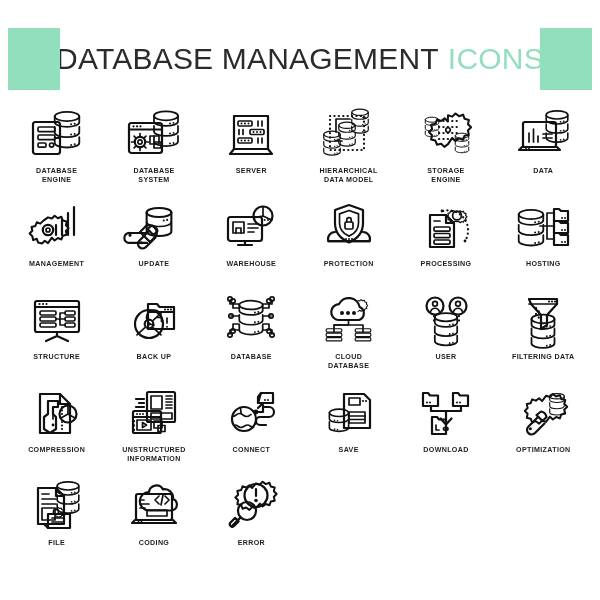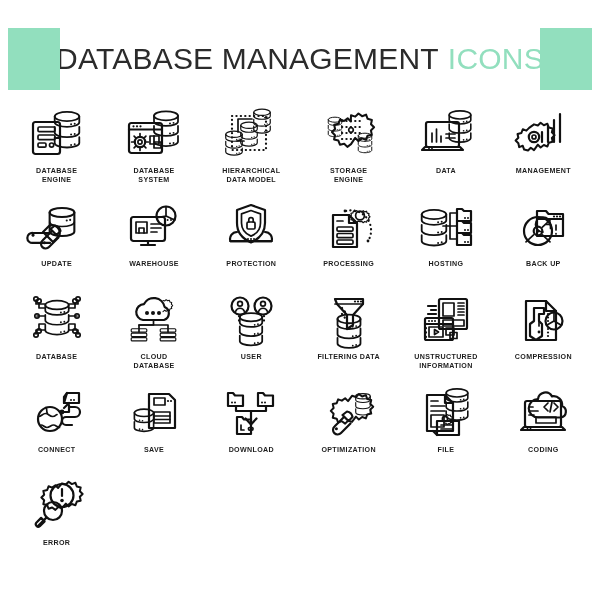--- a/index.html
+++ b/index.html
@@ -91,20 +91,28 @@
           <svg viewBox="0 0 62 62">
             <use href="#ic-database-system"></use>
           </svg>
         </span>
         <div class="caption">DATABASE
 SYSTEM</div>
       </div>
       <div class="cell">
         <span class="glyph">
           <svg viewBox="0 0 62 62">
+            <use href="#ic-server"></use>
+          </svg>
+        </span>
+        <div class="caption">SERVER</div>
+      </div>
+      <div class="cell">
+        <span class="glyph">
+          <svg viewBox="0 0 62 62">
             <use href="#ic-hierarchical-data-model"></use>
           </svg>
         </span>
         <div class="caption">HIERARCHICAL
 DATA MODEL</div>
       </div>
       <div class="cell">
         <span class="glyph">
           <svg viewBox="0 0 62 62">
             <use href="#ic-storage-engine"></use>
@@ -165,20 +173,28 @@
         <span class="glyph">
           <svg viewBox="0 0 62 62">
             <use href="#ic-hosting"></use>
           </svg>
         </span>
         <div class="caption">HOSTING</div>
       </div>
       <div class="cell">
         <span class="glyph">
           <svg viewBox="0 0 62 62">
+            <use href="#ic-structure"></use>
+          </svg>
+        </span>
+        <div class="caption">STRUCTURE</div>
+      </div>
+      <div class="cell">
+        <span class="glyph">
+          <svg viewBox="0 0 62 62">
             <use href="#ic-back-up"></use>
           </svg>
         </span>
         <div class="caption">BACK UP</div>
       </div>
       <div class="cell">
         <span class="glyph">
           <svg viewBox="0 0 62 62">
             <use href="#ic-database"></use>
           </svg>
@@ -206,33 +222,33 @@
         <span class="glyph">
           <svg viewBox="0 0 62 62">
             <use href="#ic-filtering-data"></use>
           </svg>
         </span>
         <div class="caption">FILTERING DATA</div>
       </div>
       <div class="cell">
         <span class="glyph">
           <svg viewBox="0 0 62 62">
+            <use href="#ic-compression"></use>
+          </svg>
+        </span>
+        <div class="caption">COMPRESSION</div>
+      </div>
+      <div class="cell">
+        <span class="glyph">
+          <svg viewBox="0 0 62 62">
             <use href="#ic-unstructured-information"></use>
           </svg>
         </span>
         <div class="caption">UNSTRUCTURED
 INFORMATION</div>
-      </div>
-      <div class="cell">
-        <span class="glyph">
-          <svg viewBox="0 0 62 62">
-            <use href="#ic-compression"></use>
-          </svg>
-        </span>
-        <div class="caption">COMPRESSION</div>
       </div>
       <div class="cell">
         <span class="glyph">
           <svg viewBox="0 0 62 62">
             <use href="#ic-connect"></use>
           </svg>
         </span>
         <div class="caption">CONNECT</div>
       </div>
       <div class="cell">

